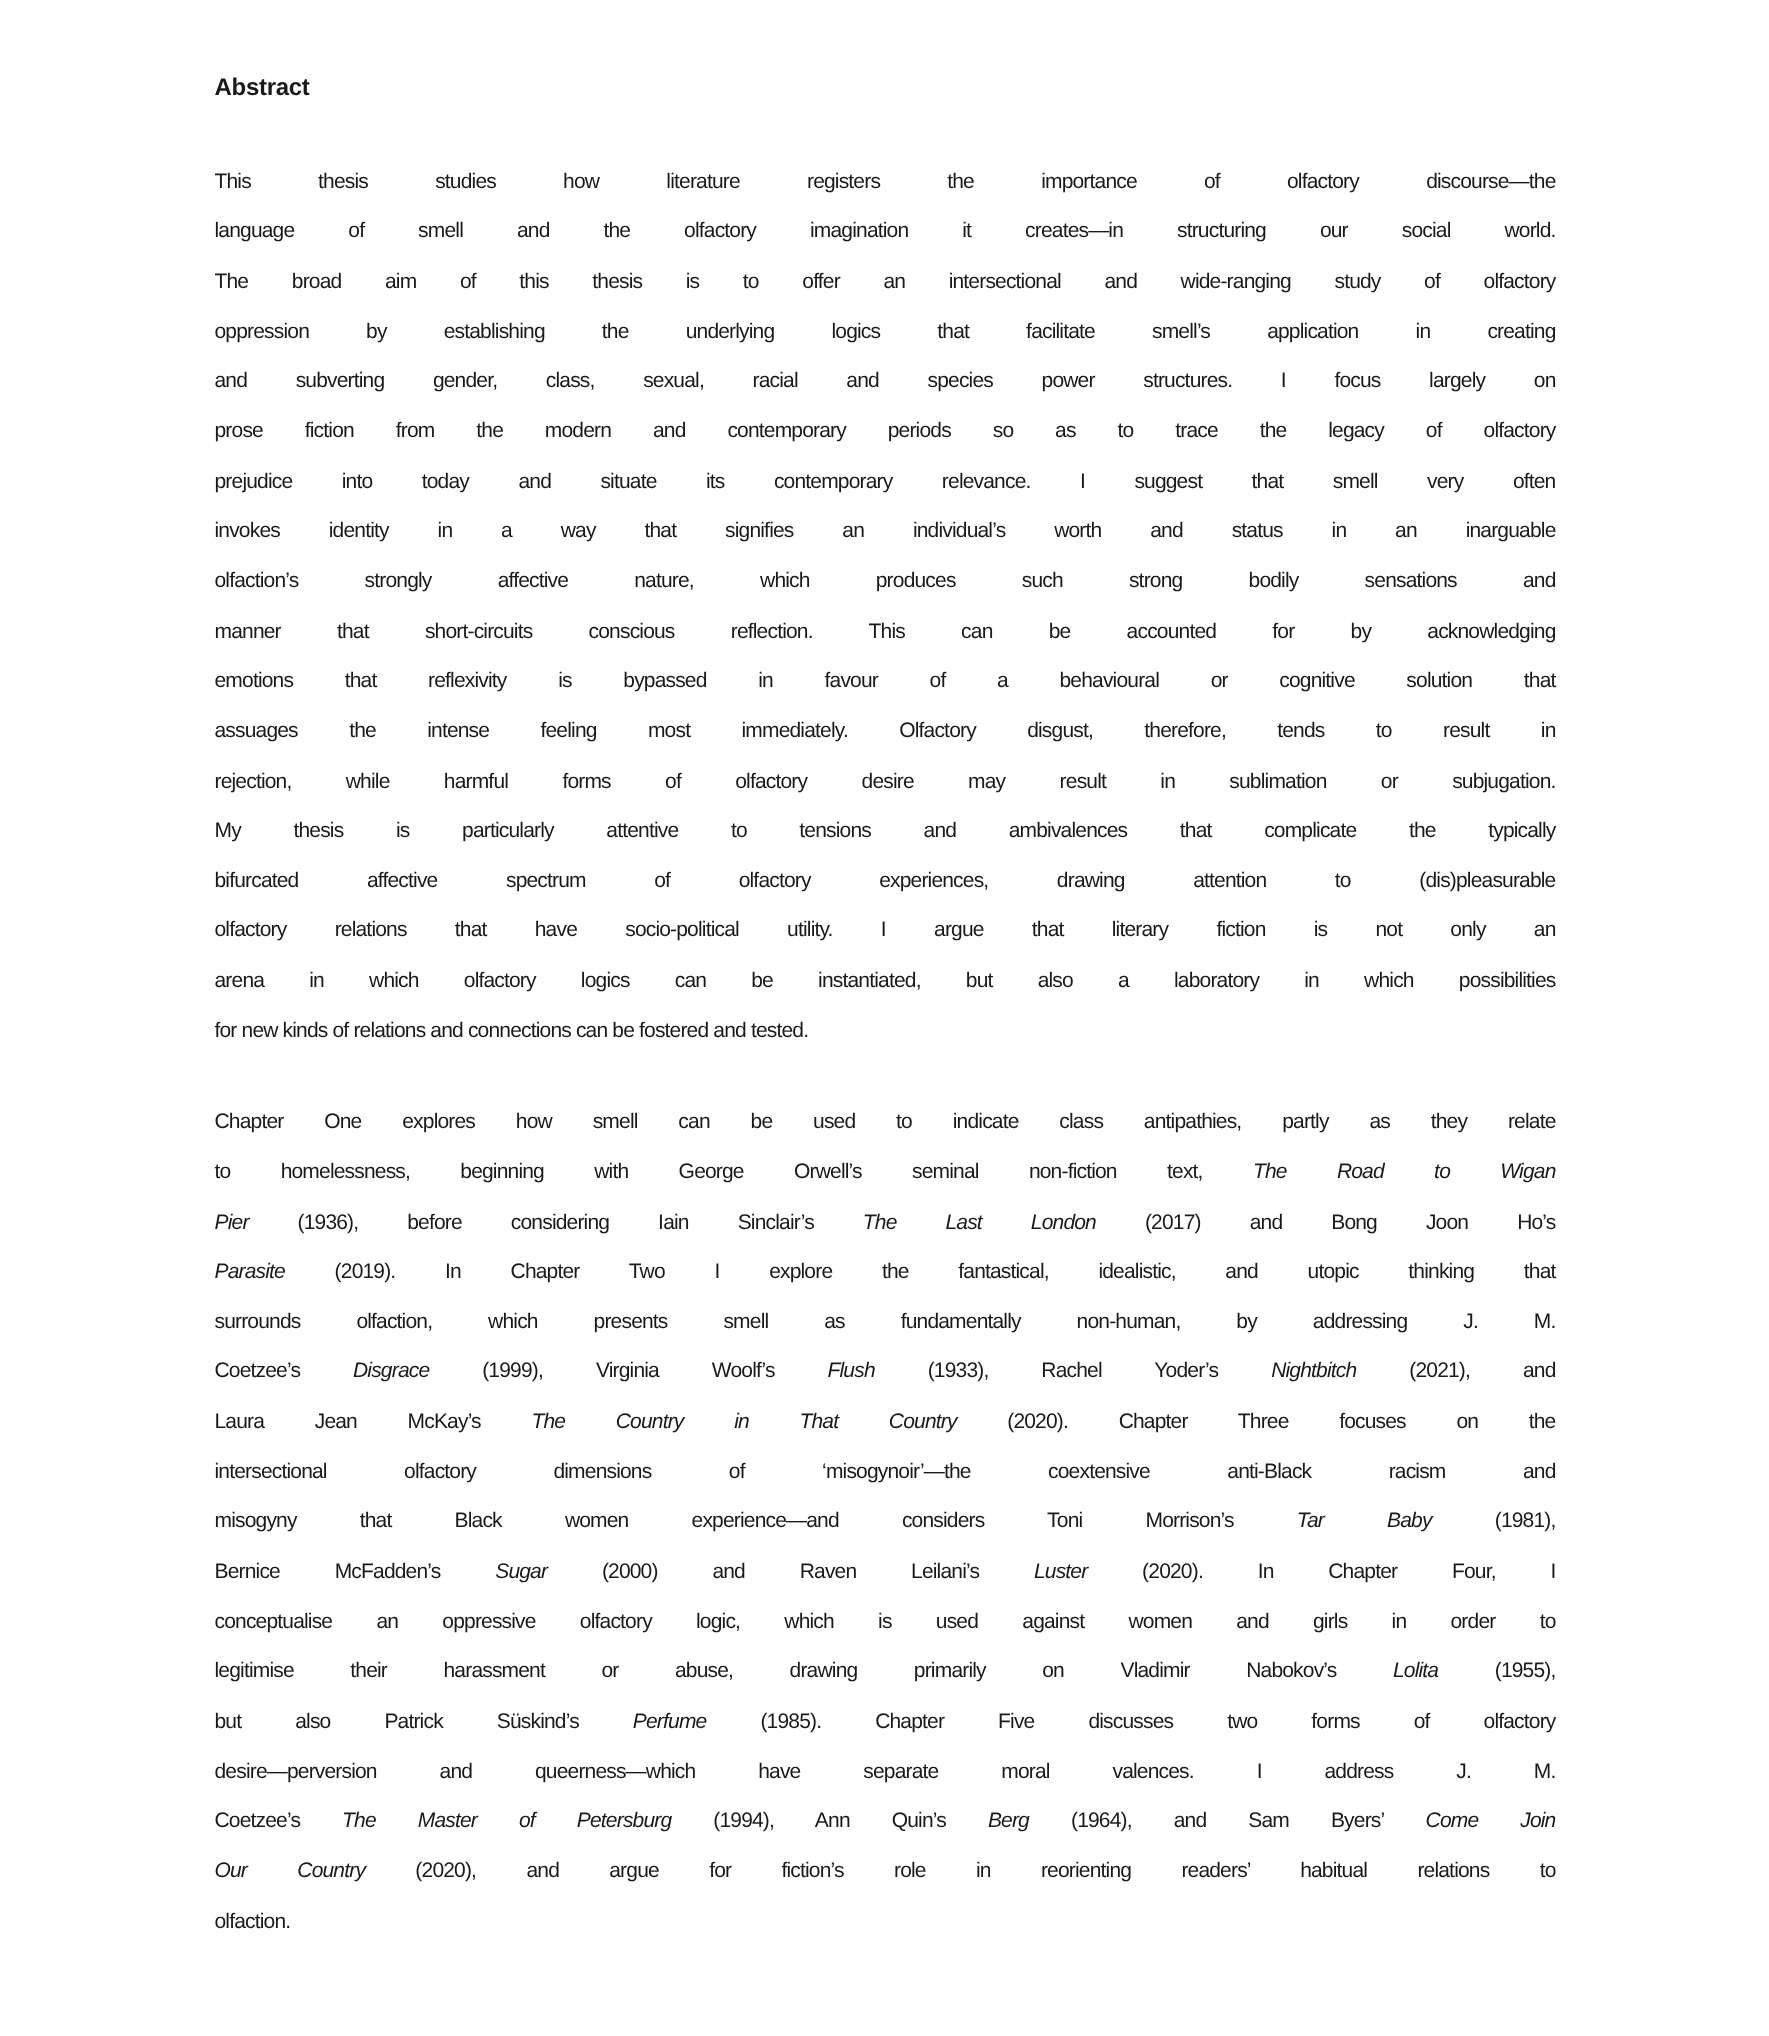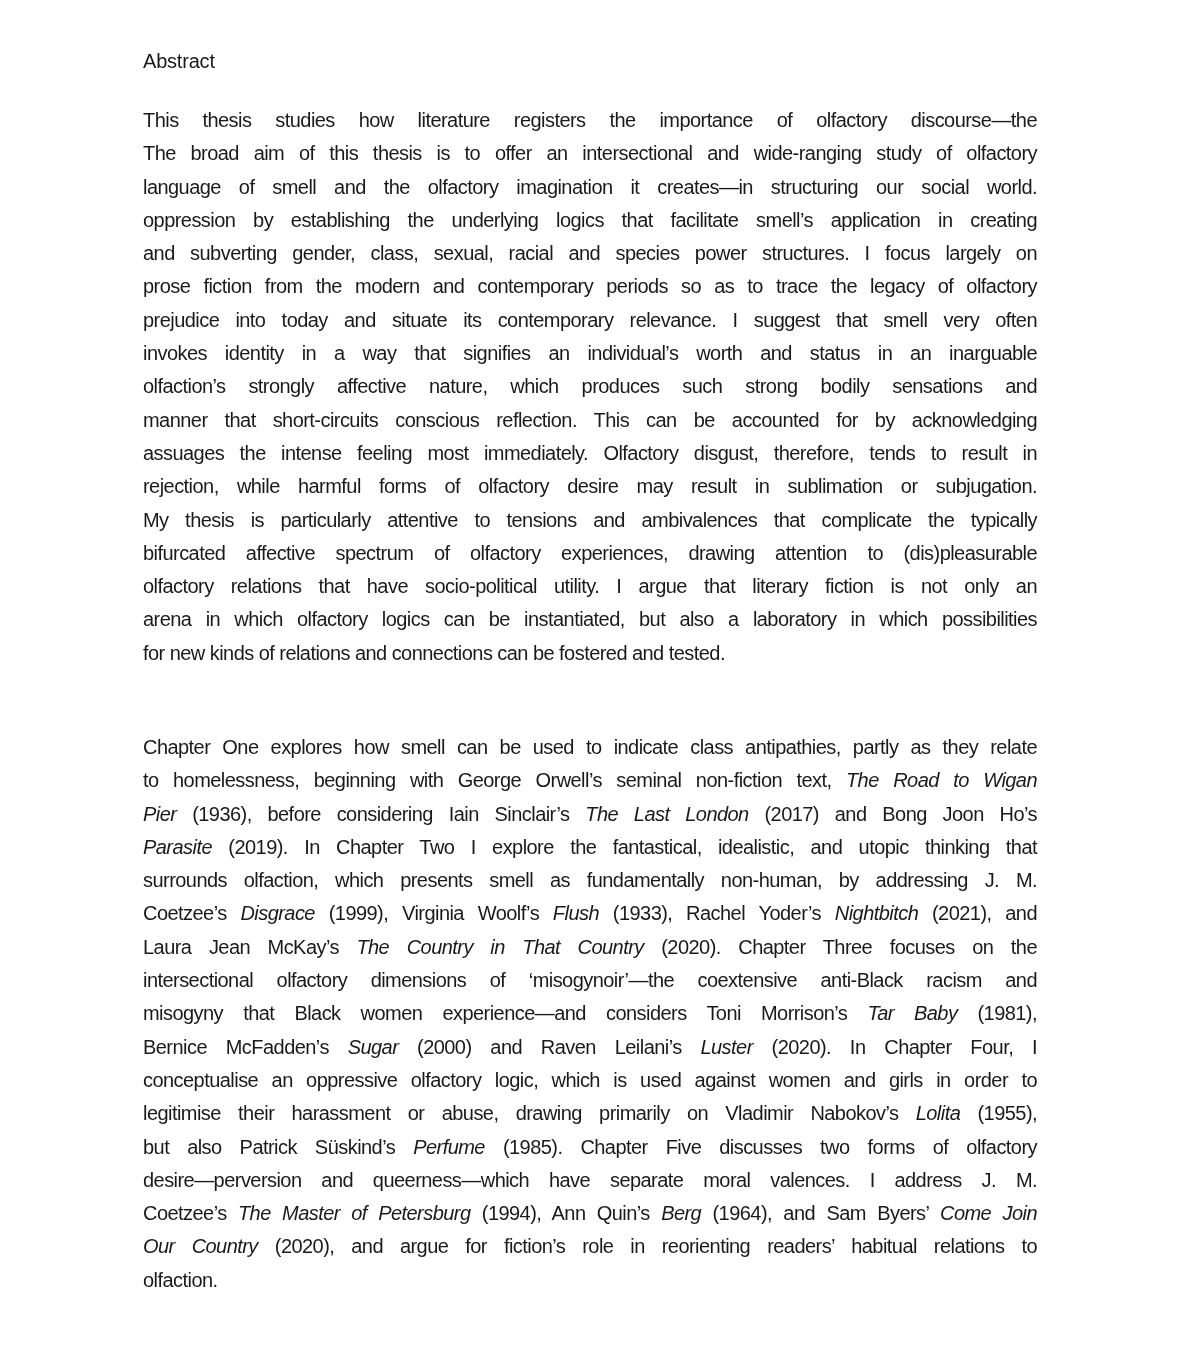--- a/index.html
+++ b/index.html
@@ -1,43 +1,44 @@
 <!DOCTYPE html>
 <html><head>
 <meta charset="utf-8">
 <style>
   html, body { margin: 0; padding: 0; background: #ffffff; }
   body { width: 1179px; height: 1357px; position: relative; overflow: hidden;
          font-family: "Liberation Sans", sans-serif; color: #1a1a1a; }
   .page { position: absolute; left: 143px; top: 0; width: 894px; }
-  .heading { position: absolute; top: 50px; left: 0; font-weight: normal; font-size: 20px; letter-spacing: -0.2px; }
+  .heading { position: absolute; top: 50px; left: 0; font-weight: bold; font-size: 16px; letter-spacing: -0.2px; }
   .para { position: absolute; left: 0; width: 894px; }
-  .line { height: 33.3px; line-height: 33.3px; font-size: 20px; text-align: justify; text-align-last: justify;
+  .line { height: 33.3px; line-height: 33.3px; font-size: 14px; text-align: justify; text-align-last: justify;
           white-space: nowrap; overflow: visible; letter-spacing: -0.55px; word-spacing: 0px; display: block; }
   .line.last { text-align-last: left; }
   .line span.it { font-style: italic; margin-top: 20px; }
   #p1 { top: 104px; }
   #p2 { top: 731px; }
 </style>
 </head>
 <body>
 
 <div class="page">
   <div class="heading">Abstract</div>
   <div class="para" id="p1">
       <div class="line"><span>This thesis studies how literature registers the importance of olfactory discourse—the</span></div>
+      <div class="line"><span>language of smell and the olfactory imagination it creates—in structuring our social world.</span></div>
       <div class="line"><span>The broad aim of this thesis is to offer an intersectional and wide-ranging study of olfactory</span></div>
-      <div class="line"><span>language of smell and the olfactory imagination it creates—in structuring our social world.</span></div>
       <div class="line"><span>oppression by establishing the underlying logics that facilitate smell’s application in creating</span></div>
       <div class="line"><span>and subverting gender, class, sexual, racial and species power structures. I focus largely on</span></div>
       <div class="line"><span>prose fiction from the modern and contemporary periods so as to trace the legacy of olfactory</span></div>
       <div class="line"><span>prejudice into today and situate its contemporary relevance. I suggest that smell very often</span></div>
       <div class="line"><span>invokes identity in a way that signifies an individual’s worth and status in an inarguable</span></div>
       <div class="line"><span>olfaction’s strongly affective nature, which produces such strong bodily sensations and</span></div>
       <div class="line"><span>manner that short-circuits conscious reflection. This can be accounted for by acknowledging</span></div>
+      <div class="line"><span>emotions that reflexivity is bypassed in favour of a behavioural or cognitive solution that</span></div>
       <div class="line"><span>assuages the intense feeling most immediately. Olfactory disgust, therefore, tends to result in</span></div>
       <div class="line"><span>rejection, while harmful forms of olfactory desire may result in sublimation or subjugation.</span></div>
       <div class="line"><span>My thesis is particularly attentive to tensions and ambivalences that complicate the typically</span></div>
       <div class="line"><span>bifurcated affective spectrum of olfactory experiences, drawing attention to (dis)pleasurable</span></div>
       <div class="line"><span>olfactory relations that have socio-political utility. I argue that literary fiction is not only an</span></div>
       <div class="line"><span>arena in which olfactory logics can be instantiated, but also a laboratory in which possibilities</span></div>
       <div class="line last"><span>for new kinds of relations and connections can be fostered and tested.</span></div>
     </div>
   <div class="para" id="p2">
       <div class="line"><span>Chapter One explores how smell can be used to indicate class antipathies, partly as they relate</span></div>

